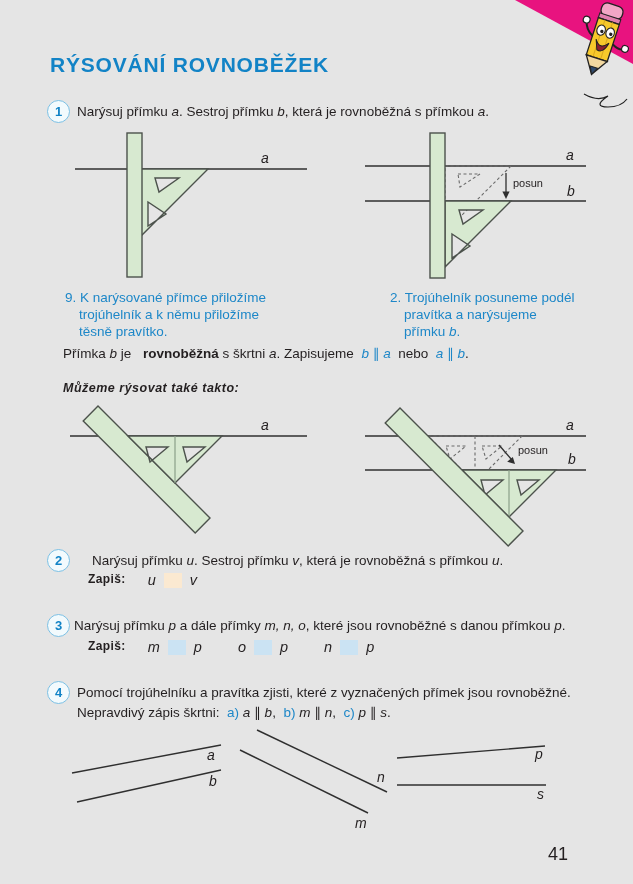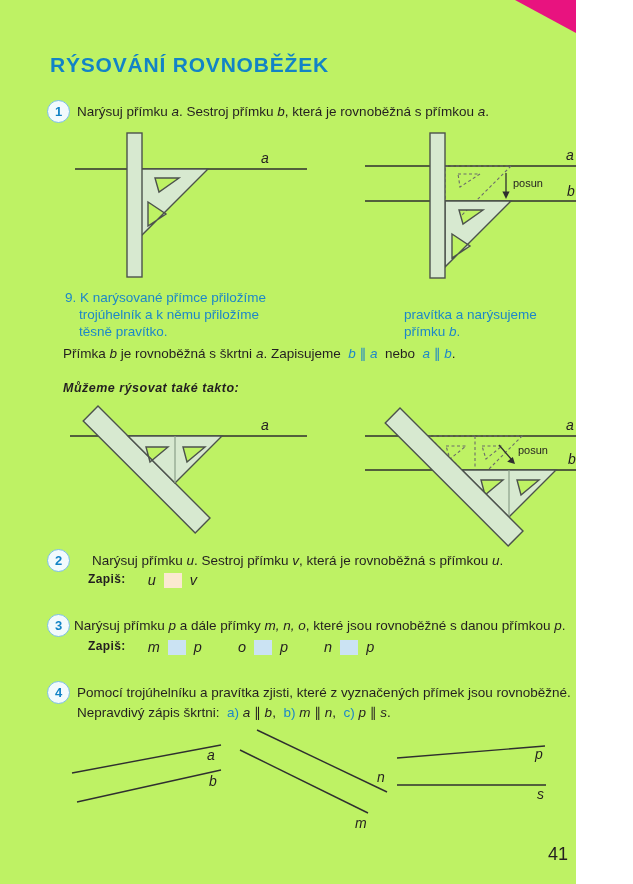--- a/index.html
+++ b/index.html
@@ -1,17 +1,17 @@
 <!DOCTYPE html>
 <html><head>
 <meta charset="utf-8">
 <style>
   html,body{margin:0;padding:0;background:#fff;}
   .page{
-    position:relative;width:576px;height:884px;background:#bef264;overflow:hidden;
+    position:relative;width:633px;height:884px;background:#e5e5e5;overflow:hidden;
     font-family:"Liberation Sans","DejaVu Sans",sans-serif;color:#231f20;
   }
   .abs{position:absolute;}
   .title{
     position:absolute;left:50px;top:53px;margin:0;
     font-size:21px;font-weight:bold;letter-spacing:.8px;color:#1283c6;
   }
   .qnum{
     position:absolute;width:21px;height:21px;border-radius:50%;
     border:1.6px solid #7cc0e4;background:#f2fafd;color:#1283c6;
@@ -24,21 +24,21 @@
   .zapis{position:absolute;display:flex;align-items:flex-start;font-size:14px;}
   .zlabel{font-size:12px;font-weight:bold;letter-spacing:.4px;margin-right:22px;}
   .zgroup{display:flex;align-items:center;margin-right:36px;}
   .zvar{font-style:italic;font-size:14.5px;}
   .abox{display:inline-block;width:18px;height:15px;margin:0 8px;}
   .abox.peach{background:#fbe9d1;}
   .abox.blue{background:#cbe3f3;}
   .pagenum{position:absolute;left:548px;top:836px;font-size:18px;color:#231f20;margin-top:8px;}
   
   .i{font-style:italic;}
-  .b{font-weight:normal;}
+  .b{font-weight:bold;margin-left:8px;}
   .bl{color:#1d87c8;}
   svg{display:block;}
   svg text{font-family:"Liberation Sans","DejaVu Sans",sans-serif;}
   .geoline{stroke:#2f2f2f;stroke-width:1.4;}
   .tool{fill:#d7e9d0;stroke:#4c524c;stroke-width:1.4;}
   .dashedtri{fill:none;stroke:#6b6b6b;stroke-width:1.1;stroke-dasharray:3,2.5;}
   .lbl{font-size:14px;font-style:italic;fill:#231f20;}
   .posun{font-size:11px;fill:#231f20;}
 </style>
 </head>
@@ -92,21 +92,21 @@
     <path class="tool" fill-rule="evenodd" d="M85,71 L151,71 L85,137 Z
              M99,80 L123,80 L103,94 Z
              M92,104 L92,128 L110,116 Z"></path>
     <rect class="tool" x="70" y="3" width="15" height="145"></rect>
     <line x1="146" y1="43" x2="146" y2="64" stroke="#2f2f2f" stroke-width="1.3"></line>
     <polygon points="146,69 142.4,61.5 149.6,61.5" fill="#2f2f2f"></polygon>
     <text class="posun" x="153" y="57">posun</text>
   </svg>
 
   <div class="note" style="left:65px;top:289px;width:250px"><span>9. K narýsované přímce přiložíme</span><br><span>trojúhelník a k němu přiložíme</span><br><span>těsně pravítko.</span></div>
-  <div class="note" style="left:390px;top:289px;width:220px"><br><span>pravítka a narýsujeme</span><br><span>přímku </span><span class="i">b</span><span>.</span></div>
+  <div class="note" style="left:390px;top:289px;width:220px"><span>2. Trojúhelník posuneme podél</span><br><span>pravítka a narýsujeme</span><br><span>přímku </span><span class="i">b</span><span>.</span></div>
 
   <div class="extext" style="left:63px;top:345px;width:545px"><span>Přímka </span><span class="i">b</span><span> je </span><span class="b">rovnoběžná</span><span> s škrtni </span><span class="i">a</span><span>. Zapisujeme&nbsp;&nbsp;</span><span class="i bl">b ∥ a</span><span>&nbsp;&nbsp;nebo&nbsp;&nbsp;</span><span class="i bl">a ∥ b</span><span>.</span></div>
   <div class="subhead" style="left:63px;top:381px">Můžeme rýsovat také takto:</div>
 
   <svg class="abs" style="left:55px;top:398px" width="300" height="150" viewBox="0 0 300 150">
     <line class="geoline" x1="15" y1="38" x2="252" y2="38"></line>
     <text class="lbl" x="206" y="32">a</text>
     <polygon class="tool" points="43,8 155,120 140.2,134.9 28.2,22.9"></polygon>
     <path class="tool" fill-rule="evenodd" d="M73,38 L167,38 L120,85 Z
              M91,49 L113,49 L95,64 Z

